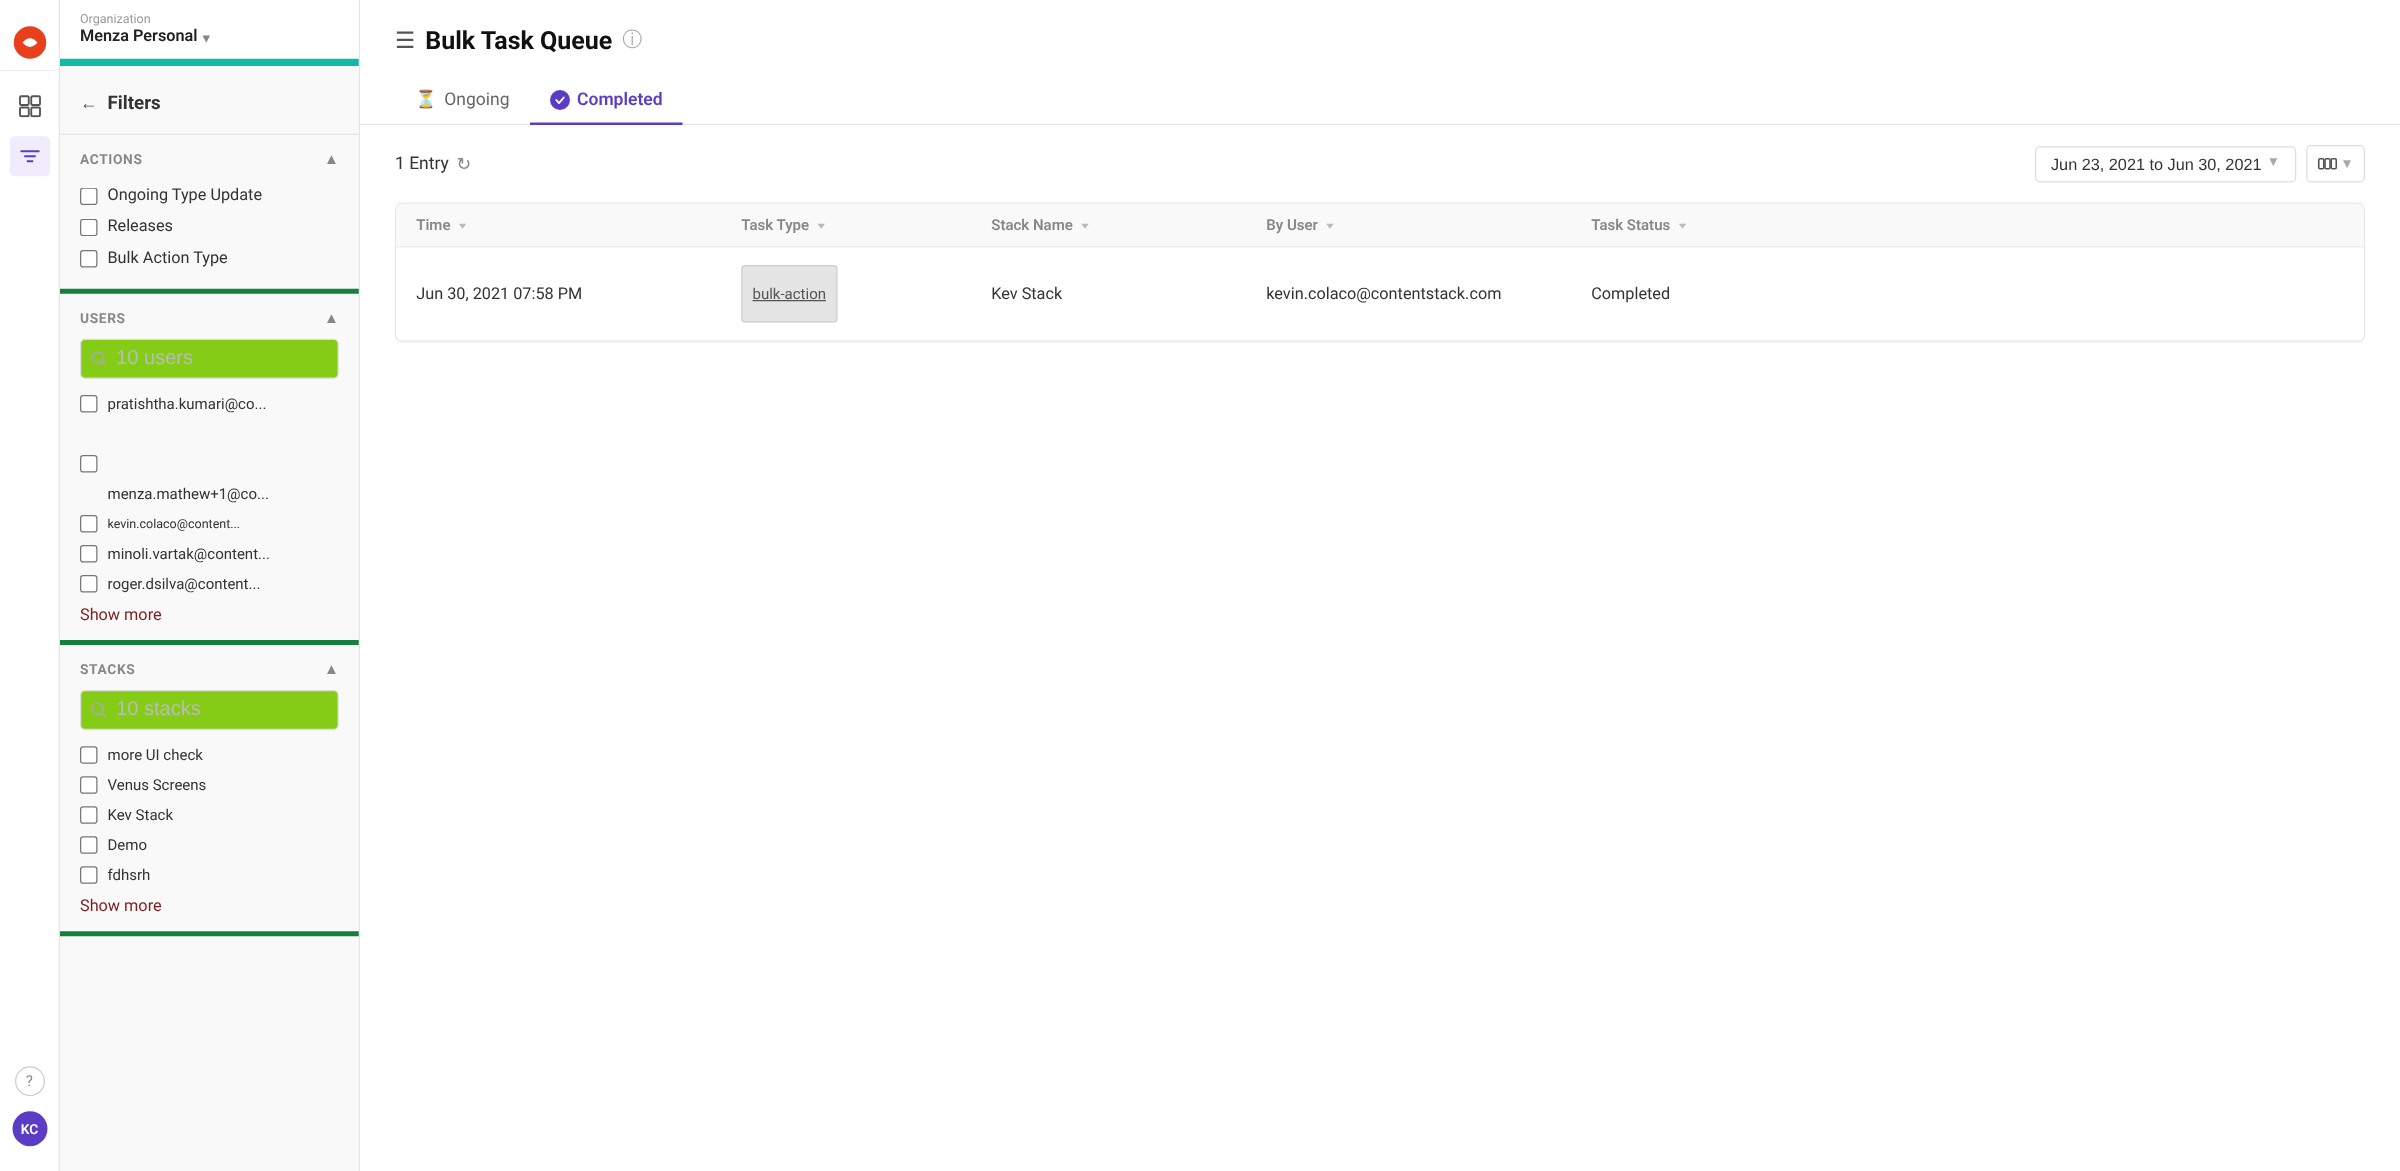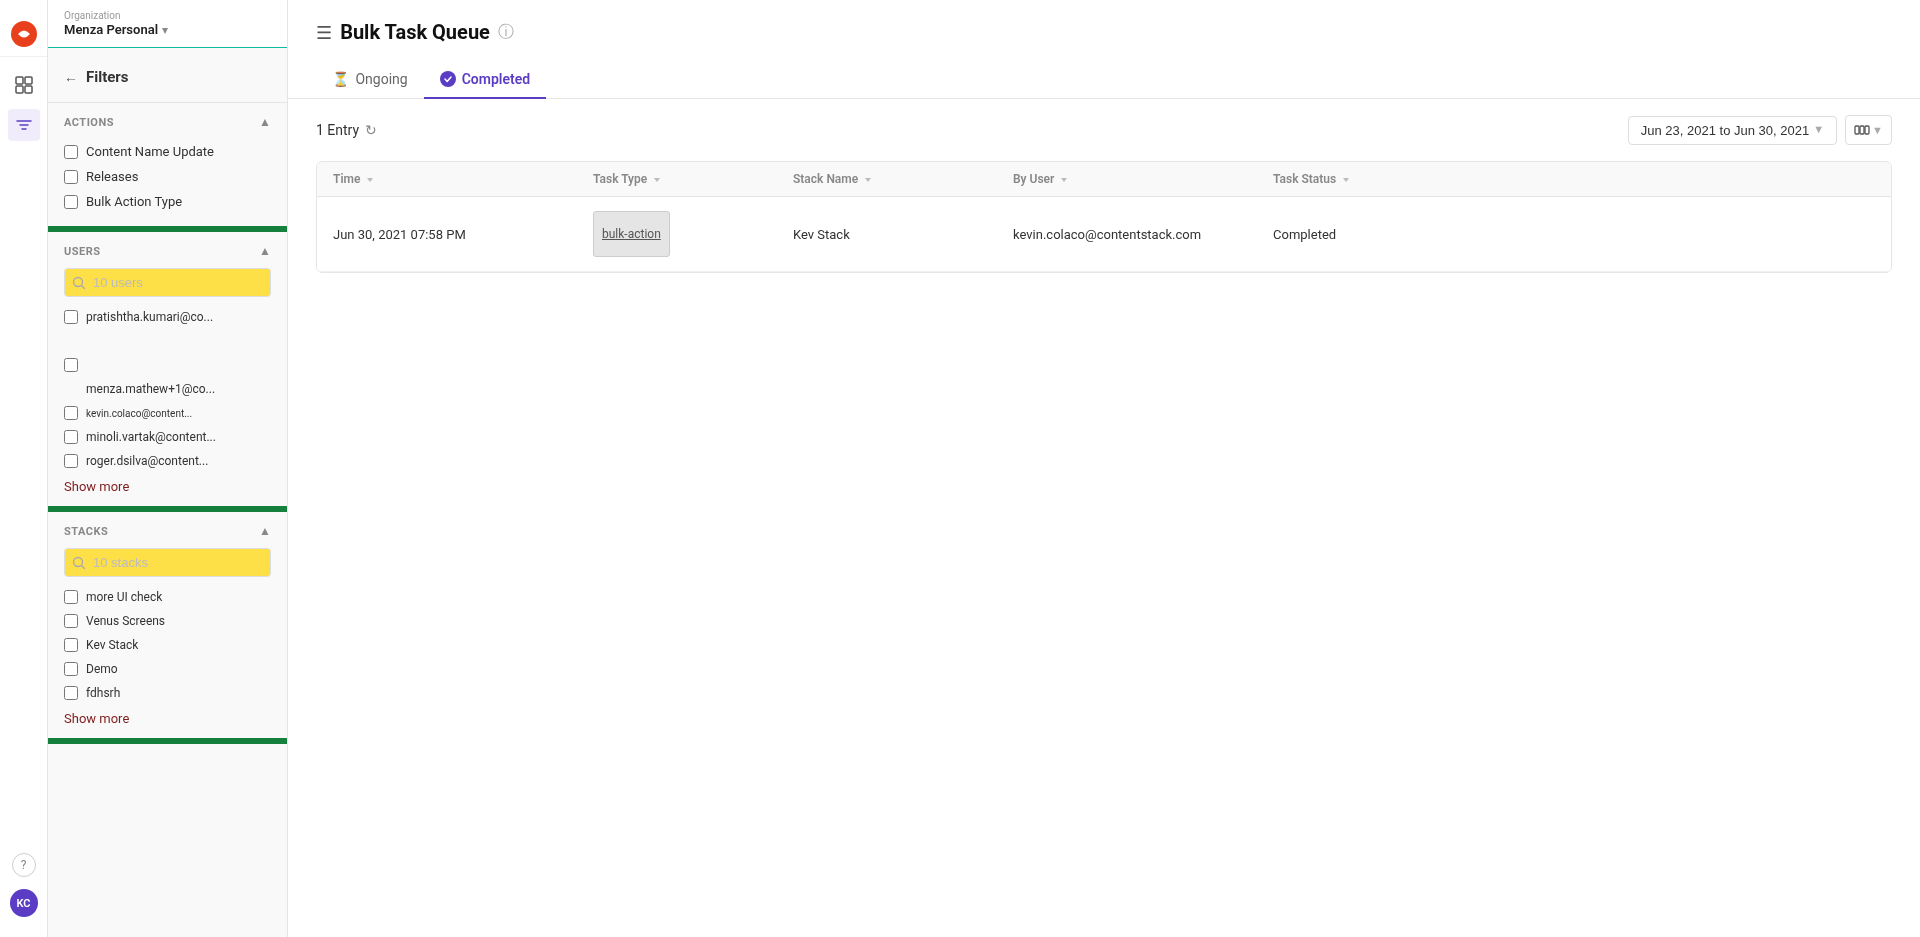--- a/index.html
+++ b/index.html
@@ -34,21 +34,21 @@
       display: flex;
       align-items: center;
       gap: 8px;
       padding: 20px 16px 16px;
       font-weight: 700;
       font-size: 15px;
       border-bottom: 1px solid #e5e5e5;
     }
     .sidebar-section {
       padding: 12px 16px;
-      border-bottom: 6px solid #15803d;
+      border-bottom: 4px solid #15803d;
     }
     .sidebar-section-header {
       display: flex;
       align-items: center;
       justify-content: space-between;
       margin-bottom: 10px;
     }
     .sidebar-section-title {
       font-size: 11px;
       font-weight: 700;
@@ -83,23 +83,23 @@
       left: 8px;
       top: 50%;
       transform: translateY(-50%);
       color: #aaa;
     }
     .search-input {
       width: 100%;
       padding: 6px 8px 6px 28px;
       border: 1px solid #ddd;
       border-radius: 4px;
-      font-size: 13px;
+      font-size: 16px;
       color: #333;
-      background: #fde047;
+      background: #84cc16;
     }
     .search-input::placeholder { color: #bbb; }
     .show-more {
       color: #7f1d1d;
       font-size: 13px;
       cursor: pointer;
       margin-top: 6px;
       display: inline-block;
     }
 
@@ -308,21 +308,21 @@
     </div>
   </div>
   <div style="display:flex;flex-direction:column;align-items:center;gap:12px;padding-bottom:8px;">
     <div style="width:24px;height:24px;border:1.5px solid #ccc;border-radius:50%;display:flex;align-items:center;justify-content:center;font-size:12px;color:#888;cursor:pointer;">?</div>
     <div class="avatar">KC</div>
   </div>
 </div>
 
 <div style="display:flex;flex-direction:column;width:240px;flex-shrink:0;border-right:1px solid #e5e5e5;background:#f9f9f9;">
 
-  <div style="padding:10px 16px 10px;border-bottom:1px solid #14b8a6;background:#fff;display:flex;align-items:center;gap:6px;">
+  <div style="padding:10px 16px 10px;border-bottom:6px solid #14b8a6;background:#fff;display:flex;align-items:center;gap:6px;">
     <div style="display:flex;flex-direction:column;flex:1;">
       <span style="font-size:10px;color:#999;line-height:1.2;">Organization</span>
       <div style="display:flex;align-items:center;gap:4px;">
         <span style="font-size:13px;font-weight:600;color:#222;">Menza Personal</span>
         <span style="color:#888;font-size:12px;cursor:pointer;">▾</span>
       </div>
     </div>
   </div>
 
   <div class="sidebar-header" style="background:#f9f9f9;">
@@ -330,21 +330,21 @@
     <span style="font-weight:700;font-size:15px;">Filters</span>
   </div>
 
   <div class="sidebar-section">
     <div class="sidebar-section-header">
       <span class="sidebar-section-title">ACTIONS</span>
       <span class="sidebar-section-toggle">▲</span>
     </div>
     <div class="checkbox-row">
       <input type="checkbox" id="ctu" style="">
-      <label for="ctu" style="cursor:pointer;">Content Name Update</label>
+      <label for="ctu" style="cursor:pointer;">Ongoing Type Update</label>
     </div>
     <div class="checkbox-row">
       <input type="checkbox" id="rel" style="">
       <label for="rel" style="cursor:pointer;">Releases</label>
     </div>
     <div class="checkbox-row">
       <input type="checkbox" id="bat" style="">
       <label for="bat" style="cursor:pointer;">Bulk Action Type</label>
     </div>
   </div>

